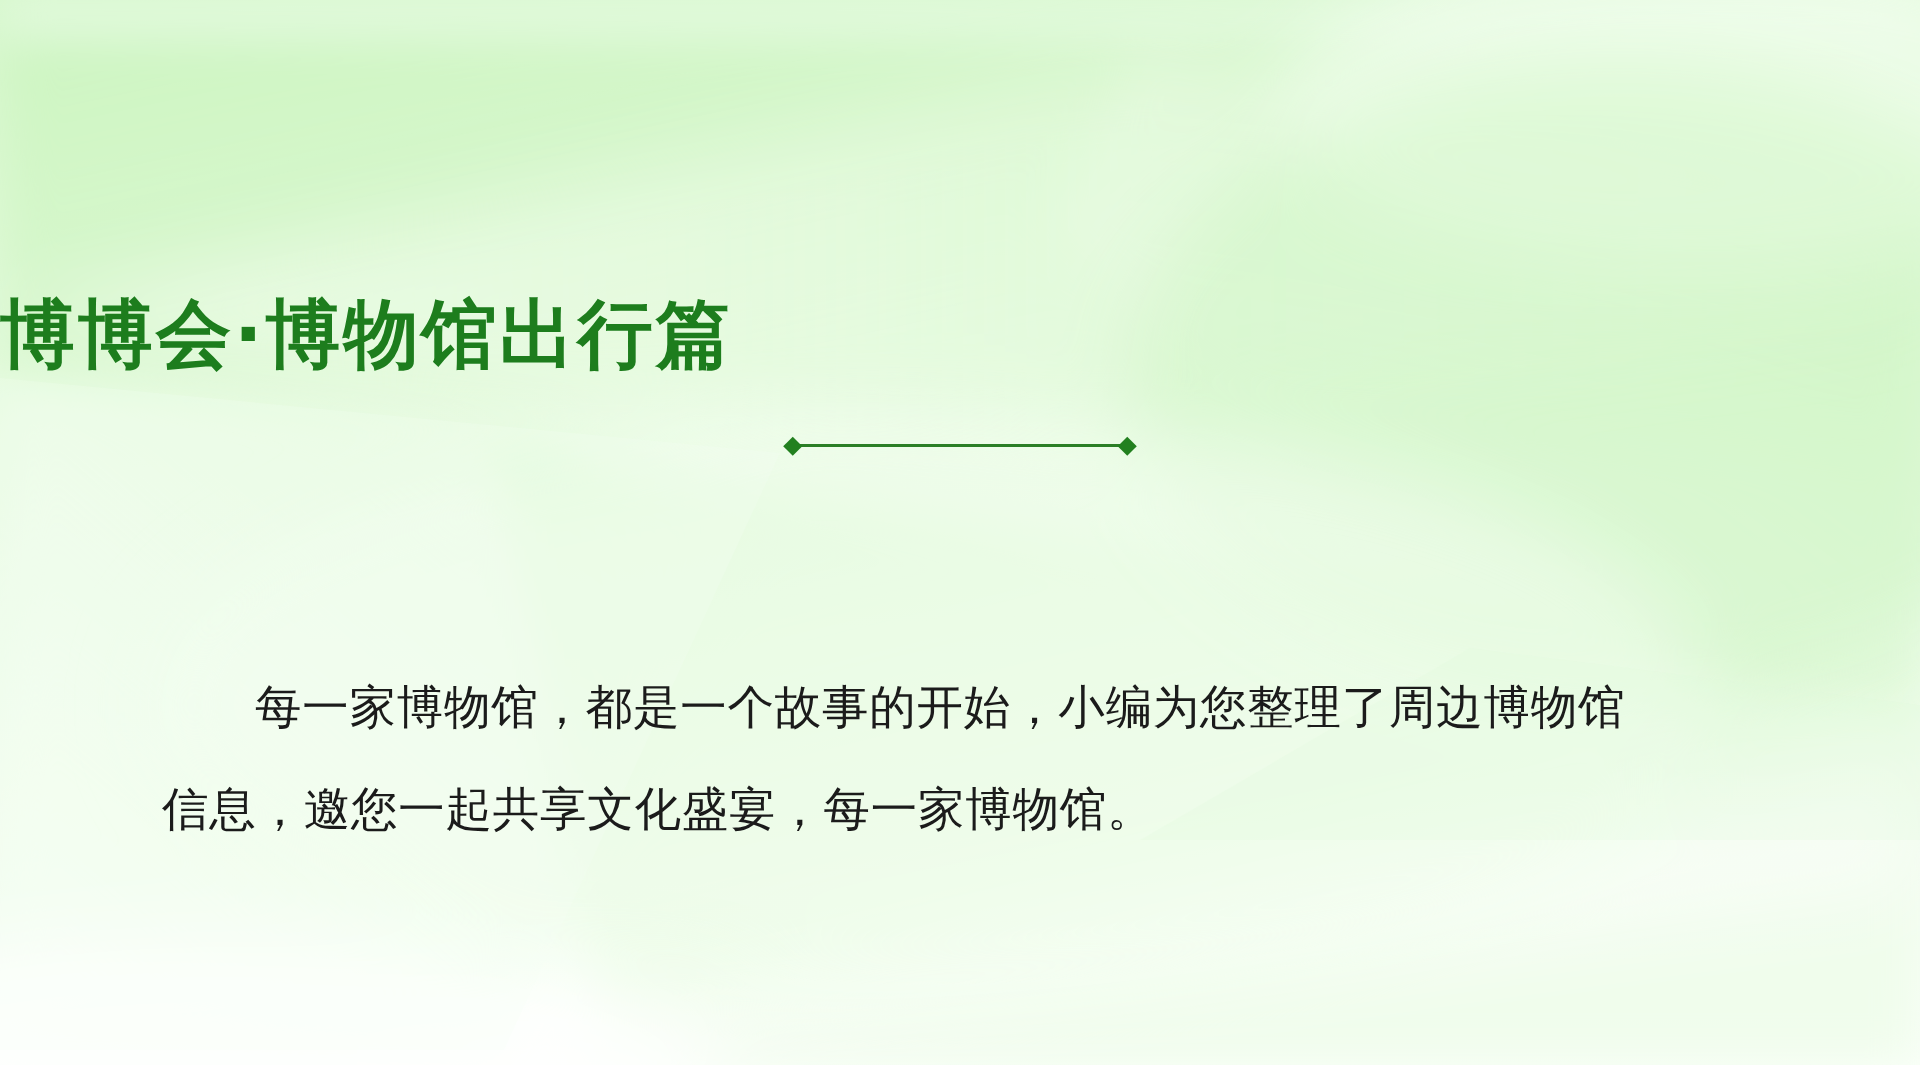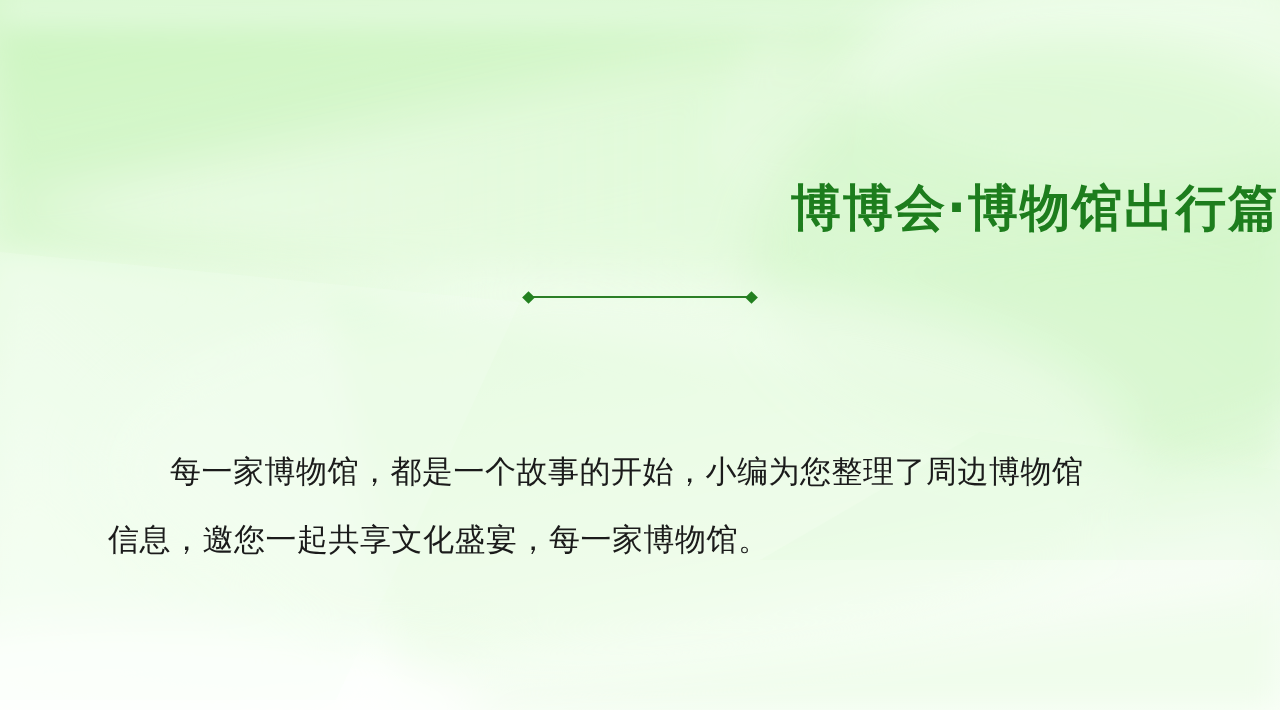--- a/index.html
+++ b/index.html
@@ -34,24 +34,24 @@
   }
 
   .bg-base {
     background:
       linear-gradient(178deg, #d6f7cc 0%, #e2fada 26%, #ecfce8 58%, #f3fdf0 80%, #fbfffa 100%);
   }
 
   
   #title-block {
     position: absolute;
-    top: 179px;
+    top: 194px;
     left: 0;
     width: 1280px;
-    text-align: right;
+    text-align: left;
   }
 
   #page-title {
     font-family: "DejaVu Sans", "Liberation Sans", sans-serif;
     font-size: 50px;
     font-weight: bold;
     letter-spacing: 2px;
     color: #1d7d1d;
     line-height: 1.16;
     white-space: nowrap;

